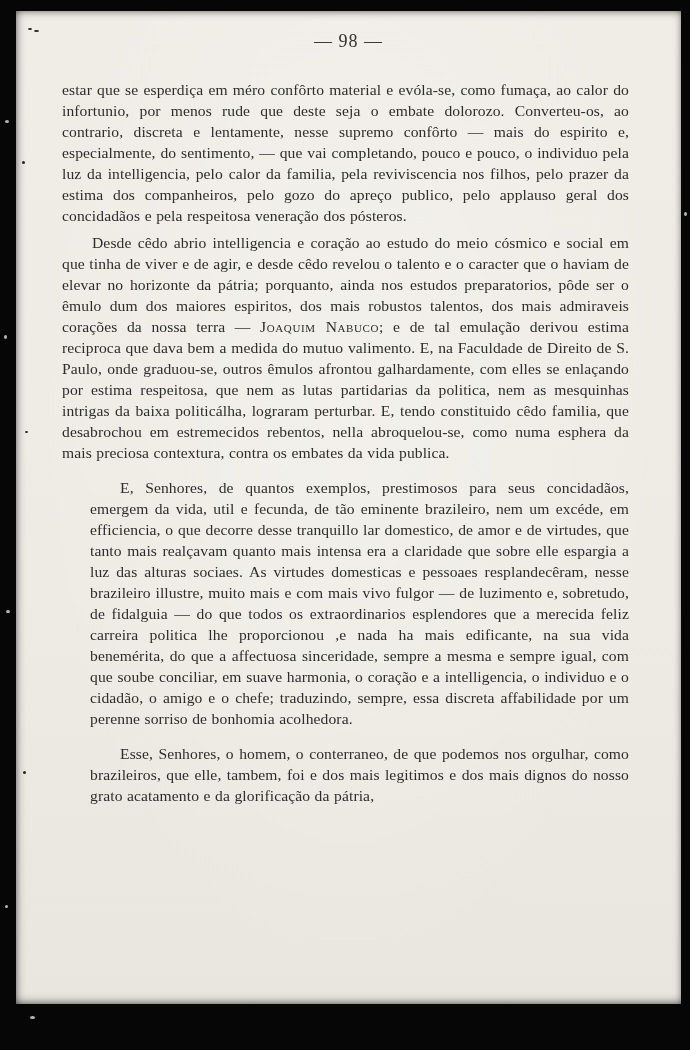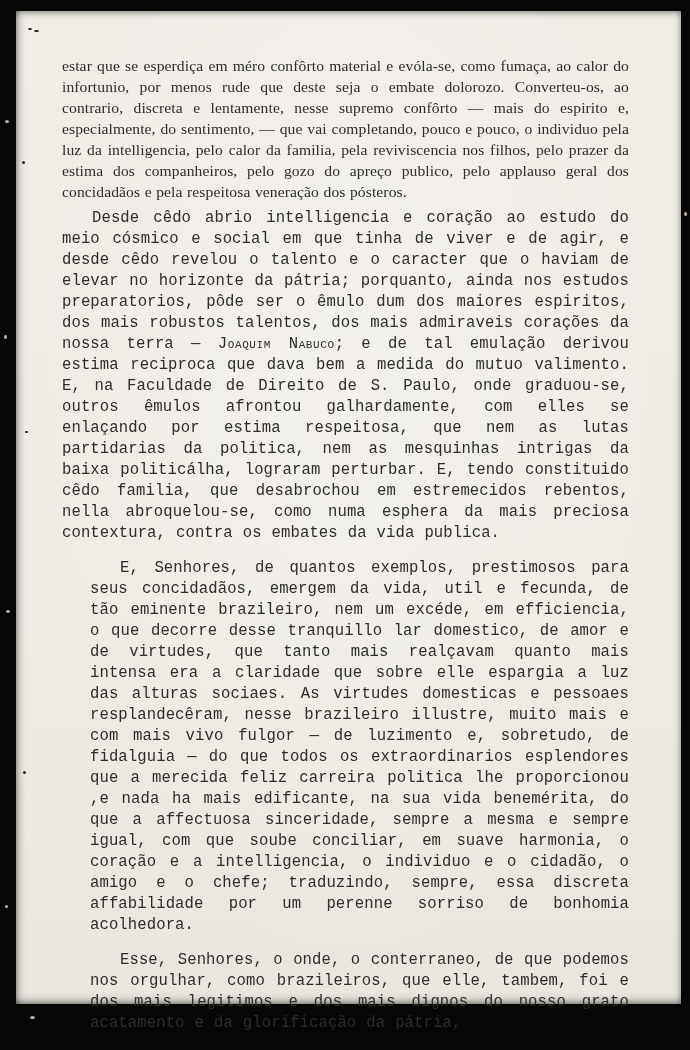--- a/index.html
+++ b/index.html
@@ -30,56 +30,57 @@
   .page-number {
     position: absolute;
     top: 20px; left: 0; right: 0;
     text-align: center;
     font-size: 18px;
     letter-spacing: 1px;
     color: #33322d;
   }
   .text-block {
     position: absolute;
-    left: 46px; top: 44px;
+    left: 46px; top: 68px;
     width: 567px;
     font-size: 15.6px;
     line-height: 21px;
     color: #2e2d29;
     text-align: justify;
     letter-spacing: 0.1px;
     word-spacing: 0.5px;
   }
   .para { margin: 0 0 6px 0; }
-  .para.indent { text-indent: 30px; font-family: Liberation Mono, monospace; }
+  .para.indent { text-indent: 30px; }
   .para.spaced { margin-top: 14px; margin-left: 28px; }
   .smallcaps { font-variant: small-caps; letter-spacing: 0.6px; }
   
   .speck {
     position: absolute;
     border-radius: 50%;
   }
   .speck.dark { background: #26251f; }
   .speck.light { background: #b9b6ae; }
 </style>
 </head>
 <body>
 
 <div class="scan">
 
   <div class="paper">
+    <div class="page-number">— 98 —</div>
 
     <div class="text-block">
       <p class="para">estar que se esperdiça em méro confôrto material e evóla-se, como fumaça, ao calor do infortunio, por menos rude que deste seja o embate dolorozo. Converteu-os, ao contrario, discreta e lentamente, nesse supremo confôrto — mais do espirito e, especialmente, do sentimento, — que vai completando, pouco e pouco, o individuo pela luz da intelligencia, pelo calor da familia, pela reviviscencia nos filhos, pelo prazer da estima dos companheiros, pelo gozo do apreço publico, pelo applauso geral dos concidadãos e pela respeitosa veneração dos pósteros.</p>
 
       <p class="para indent"><span>Desde cêdo abrio intelligencia e coração ao estudo do meio cósmico e social em que tinha de viver e de agir, e desde cêdo revelou o talento e o caracter que o haviam de elevar no horizonte da pátria; porquanto, ainda nos estudos preparatorios, pôde ser o êmulo dum dos maiores espiritos, dos mais robustos talentos, dos mais admiraveis corações da nossa terra — </span><span class="smallcaps">Joaquim Nabuco</span><span>; e de tal emulação derivou estima reciproca que dava bem a medida do mutuo valimento. E, na Faculdade de Direito de S. Paulo, onde graduou-se, outros êmulos afrontou galhardamente, com elles se enlaçando por estima respeitosa, que nem as lutas partidarias da politica, nem as mesquinhas intrigas da baixa politicálha, lograram perturbar. E, tendo constituido cêdo familia, que desabrochou em estremecidos rebentos, nella abroquelou-se, como numa esphera da mais preciosa contextura, contra os embates da vida publica.</span></p>
 
       <p class="para indent spaced">E, Senhores, de quantos exemplos, prestimosos para seus concidadãos, emergem da vida, util e fecunda, de tão eminente brazileiro, nem um excéde, em efficiencia, o que decorre desse tranquillo lar domestico, de amor e de virtudes, que tanto mais realçavam quanto mais intensa era a claridade que sobre elle espargia a luz das alturas sociaes. As virtudes domesticas e pessoaes resplandecêram, nesse brazileiro illustre, muito mais e com mais vivo fulgor — de luzimento e, sobretudo, de fidalguia — do que todos os extraordinarios esplendores que a merecida feliz carreira politica lhe proporcionou ,e nada ha mais edificante, na sua vida benemérita, do que a affectuosa sinceridade, sempre a mesma e sempre igual, com que soube conciliar, em suave harmonia, o coração e a intelligencia, o individuo e o cidadão, o amigo e o chefe; traduzindo, sempre, essa discreta affabilidade por um perenne sorriso de bonhomia acolhedora.</p>
 
-      <p class="para indent spaced">Esse, Senhores, o onde, o conterraneo, de que podemos nos orgulhar, como brazileiros, que elle, tambem, foi e dos mais legitimos e dos mais dignos do nosso grato acatamento e da glorificação da pátria,</p>
+      <p class="para indent spaced">Esse, Senhores, o homem, o conterraneo, de que podemos nos orgulhar, como brazileiros, que elle, tambem, foi e dos mais legitimos e dos mais dignos do nosso grato acatamento e da glorificação da pátria,</p>
     </div>
 
     <div class="speck dark" style="left:12px; top:17px; width:4px; height:2px;"></div>
     <div class="speck dark" style="left:18px; top:19px; width:5px; height:2px;"></div>
     <div class="speck dark" style="left:6px; top:150px; width:3px; height:3px;"></div>
     <div class="speck dark" style="left:9px; top:420px; width:3px; height:2px;"></div>
     <div class="speck dark" style="left:7px; top:760px; width:3px; height:3px;"></div>
   </div>
 
   <div class="speck light" style="left:5px; top:120px; width:4px; height:3px;"></div>

